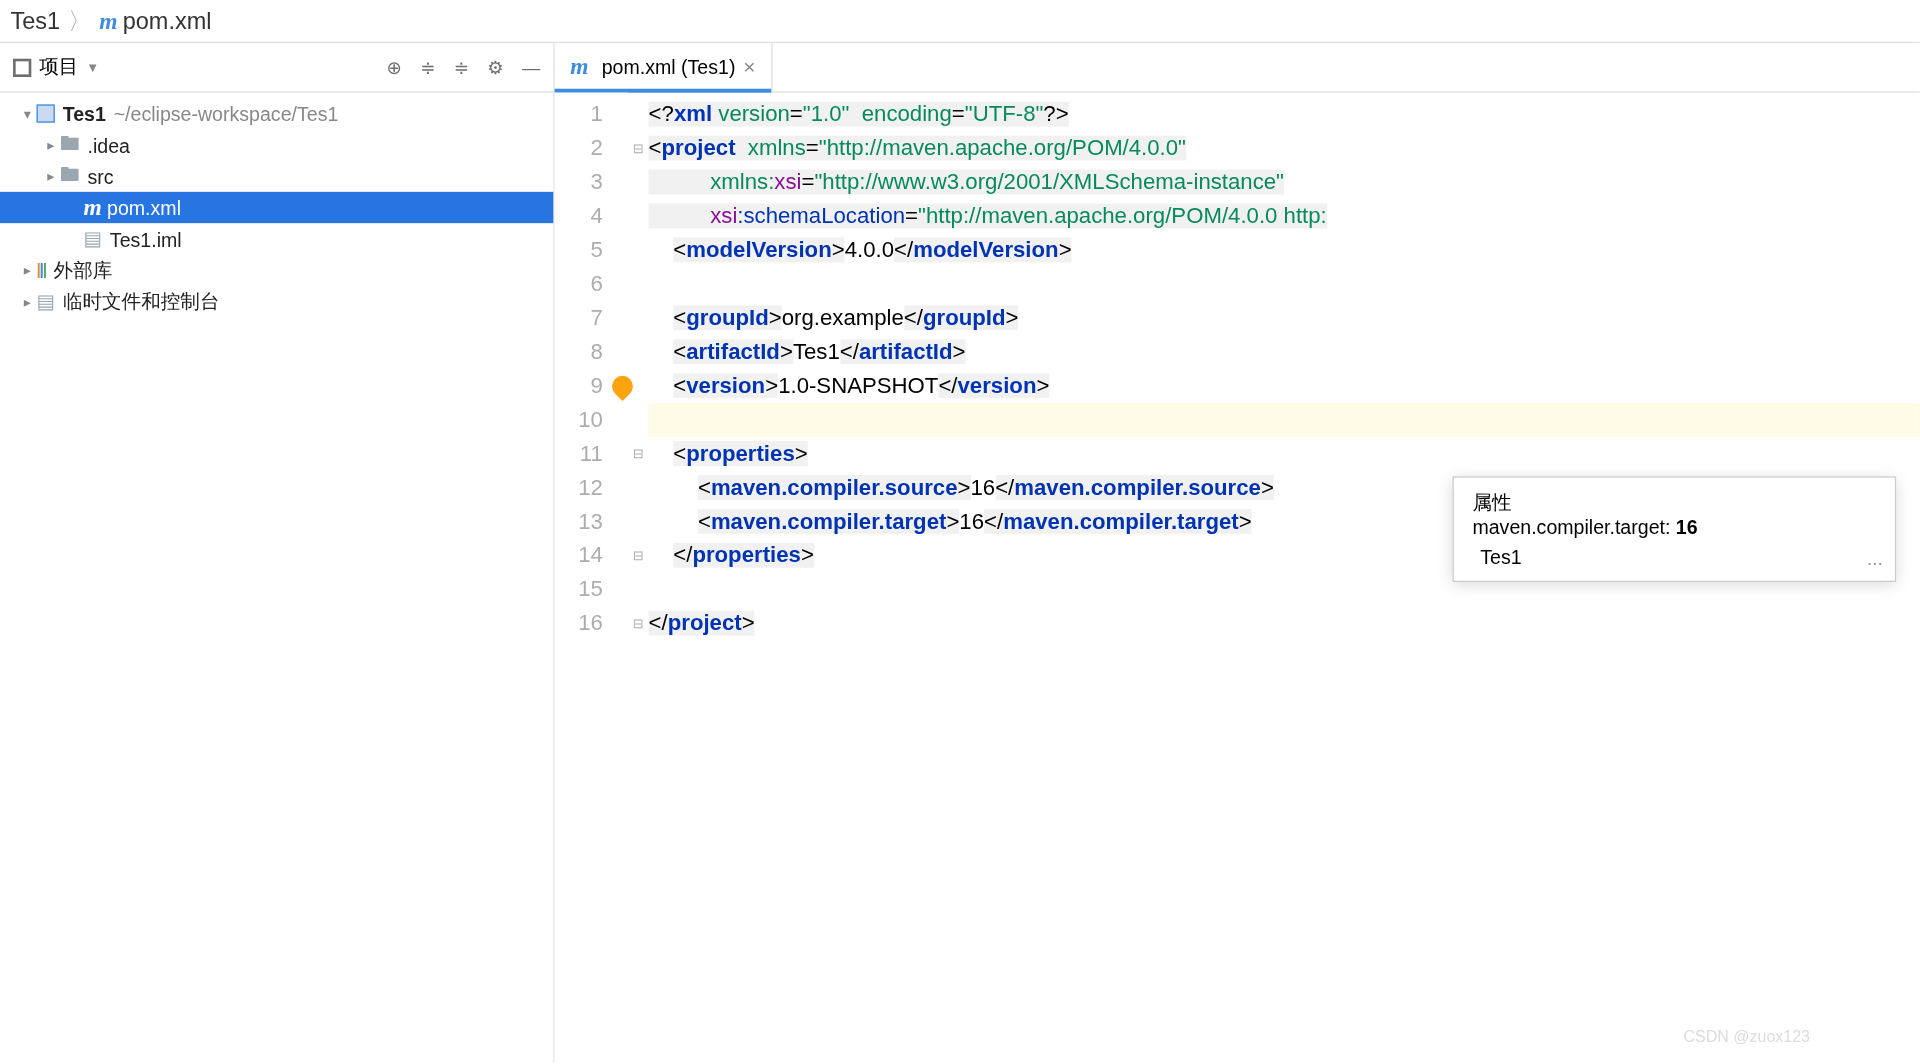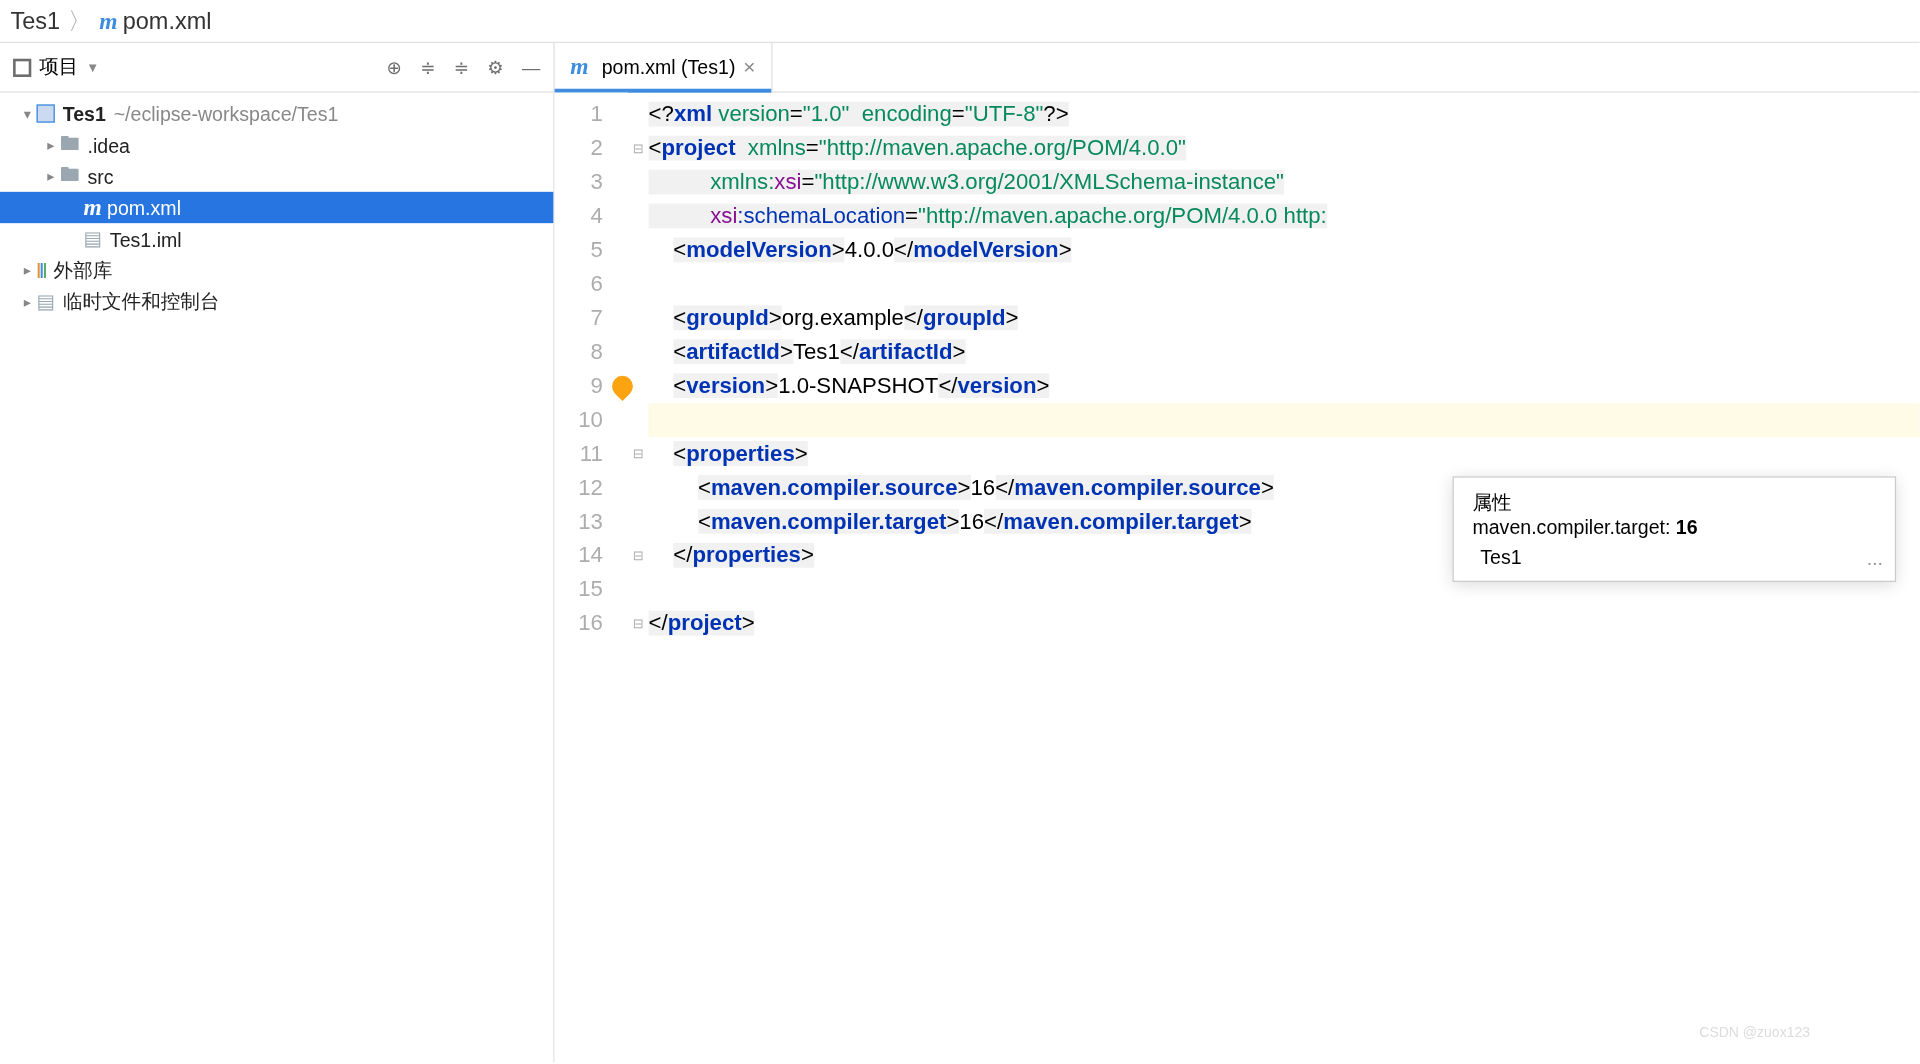--- a/index.html
+++ b/index.html
@@ -53,21 +53,21 @@
     .code .bg-gray { background: #f1f1f1; display: inline; }
     .code .text-green { color: #068a5c; }
     .code .text-blue { color: #0033b3; }
     .code .text-purple { color: #871094; }
     .code .tag { color: #0033b3; font-weight: bold; }
     .bulb { position: absolute; left: -28px; width: 16px; height: 16px; background: #fca311; border-radius: 50% 50% 50% 0; transform: rotate(-45deg); top: 5px; }
 
     .popup { position: absolute; right: 18px; top: 332px; width: 340px; background: #fff; border: 1px solid #ccc; box-shadow: 0 2px 12px rgba(0,0,0,.15); padding: 10px 14px; font-size: 15px; }
     .popup .more { position: absolute; right: 8px; bottom: 6px; color: #888; letter-spacing: 1px; writing-mode: vertical-rl; font-size: 12px; }
     .popup .path-row { display: flex; align-items: center; gap: 6px; margin-top: 6px; }
-    .watermark { position: fixed; right: 110px; bottom: 24px; color: #dcdcdc; font-size: 14px; }
+    .watermark { position: fixed; right: 110px; bottom: 18px; color: #dcdcdc; font-size: 16px; }
   </style>
 </head>
 <body>
 
 <div class="scale">
 <div class="breadcrumb">
   <span class="bc-item">Tes1</span>
   <span class="chevron">〉</span>
   <span class="bc-item"><span class="m-icon">m</span><span>pom.xml</span></span>
 </div>

